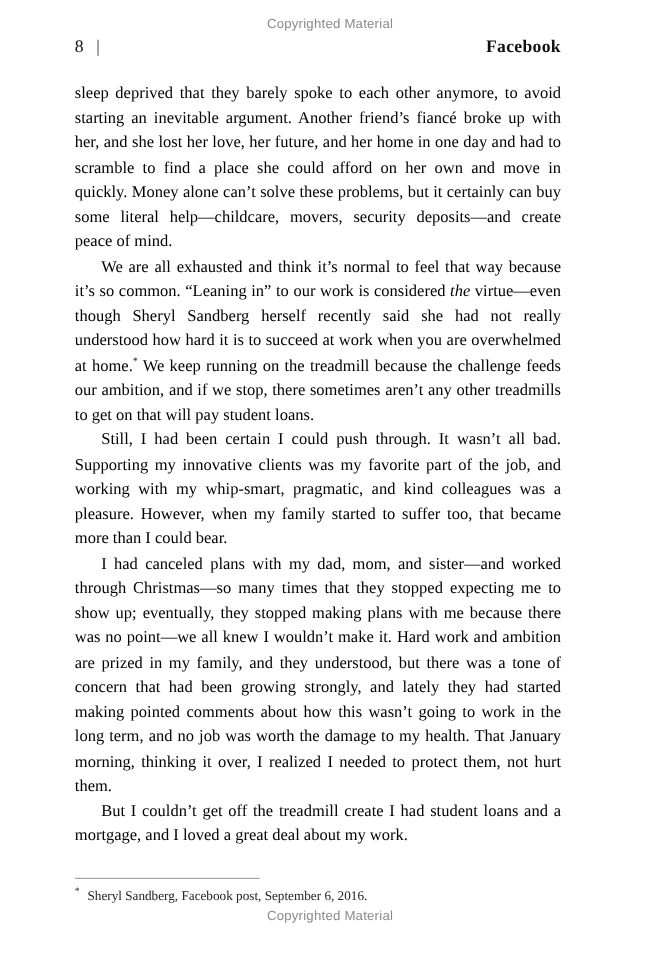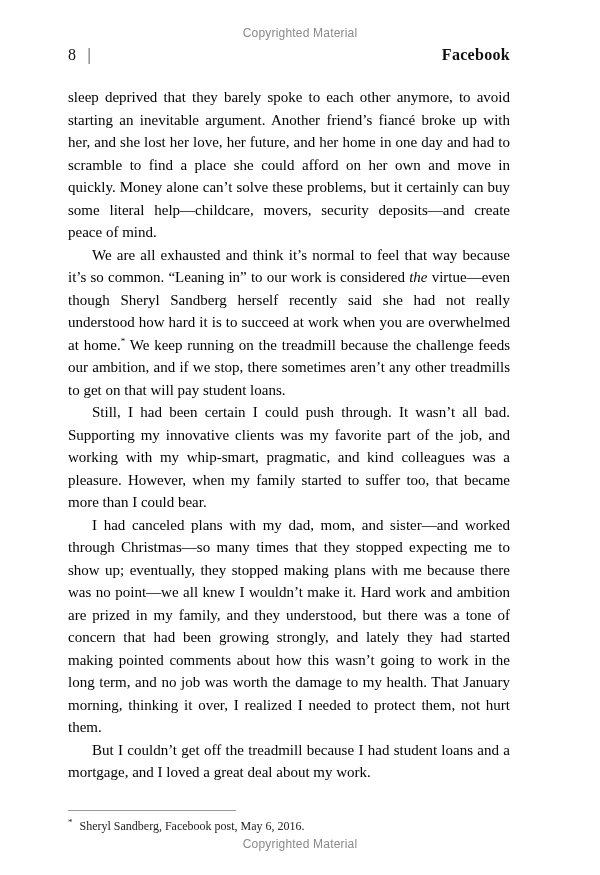--- a/index.html
+++ b/index.html
@@ -1,21 +1,21 @@
 <!DOCTYPE html>
 <html><head>
 <meta charset="utf-8">
 <style>
   * { margin: 0; padding: 0; box-sizing: border-box; }
   html, body { background: #ffffff; }
   .book-page {
     position: relative;
     width: 600px;
     height: 855px;
-    margin: 12px auto;
+    margin: 0 auto;
     background: #ffffff;
     font-family: "Liberation Serif", serif;
     color: #1c1c1c;
     overflow: hidden;
   }
   .watermark {
     text-align: center;
     font-family: "Liberation Sans", sans-serif;
     font-size: 12px;
     line-height: 14px;
@@ -81,24 +81,24 @@
       <span>8</span><span class="sep">|</span>
     </div>
     <div class="book-title">Facebook</div>
   </div>
 
   <div class="body-text">
       <p class="para"><span>sleep deprived that they barely spoke to each other anymore, to avoid starting an inevitable argument. Another friend’s fiancé broke up with her, and she lost her love, her future, and her home in one day and had to scramble to find a place she could afford on her own and move in quickly. Money alone can’t solve these problems, but it certainly can buy some literal help—childcare, movers, security deposits—and create peace of mind.</span></p>
       <p class="para indent"><span>We are all exhausted and think it’s normal to feel that way because it’s so common. “Leaning in” to our work is considered </span><em>the</em><span> virtue—even though Sheryl Sandberg herself recently said she had not really understood how hard it is to succeed at work when you are overwhelmed at home.</span><sup class="fn-ref">*</sup><span> We keep running on the treadmill because the challenge feeds our ambition, and if we stop, there sometimes aren’t any other treadmills to get on that will pay student loans.</span></p>
       <p class="para indent"><span>Still, I had been certain I could push through. It wasn’t all bad. Supporting my innovative clients was my favorite part of the job, and working with my whip-smart, pragmatic, and kind colleagues was a pleasure. However, when my family started to suffer too, that became more than I could bear.</span></p>
       <p class="para indent"><span>I had canceled plans with my dad, mom, and sister—and worked through Christmas—so many times that they stopped expecting me to show up; eventually, they stopped making plans with me because there was no point—we all knew I wouldn’t make it. Hard work and ambition are prized in my family, and they understood, but there was a tone of concern that had been growing strongly, and lately they had started making pointed comments about how this wasn’t going to work in the long term, and no job was worth the damage to my health. That January morning, thinking it over, I realized I needed to protect them, not hurt them.</span></p>
-      <p class="para indent"><span>But I couldn’t get off the treadmill because I had student loans and a mortgage, and I loved a great deal about my work.</span></p>
+      <p class="para indent"><span>But I couldn’t get off the treadmill create I had student loans and a mortgage, and I loved a great deal about my work.</span></p>
     </div>
 
   <div class="footnote-rule"></div>
 
   <div class="footnote">
-    <span class="fn-marker">*</span><span>Sheryl Sandberg, Facebook post, May 6, 2016.</span>
+    <span class="fn-marker">*</span><span>Sheryl Sandberg, Facebook post, September 6, 2016.</span>
   </div>
 
   <div class="watermark bottom">Copyrighted Material</div>
 
 </div>
 
 </body></html>

